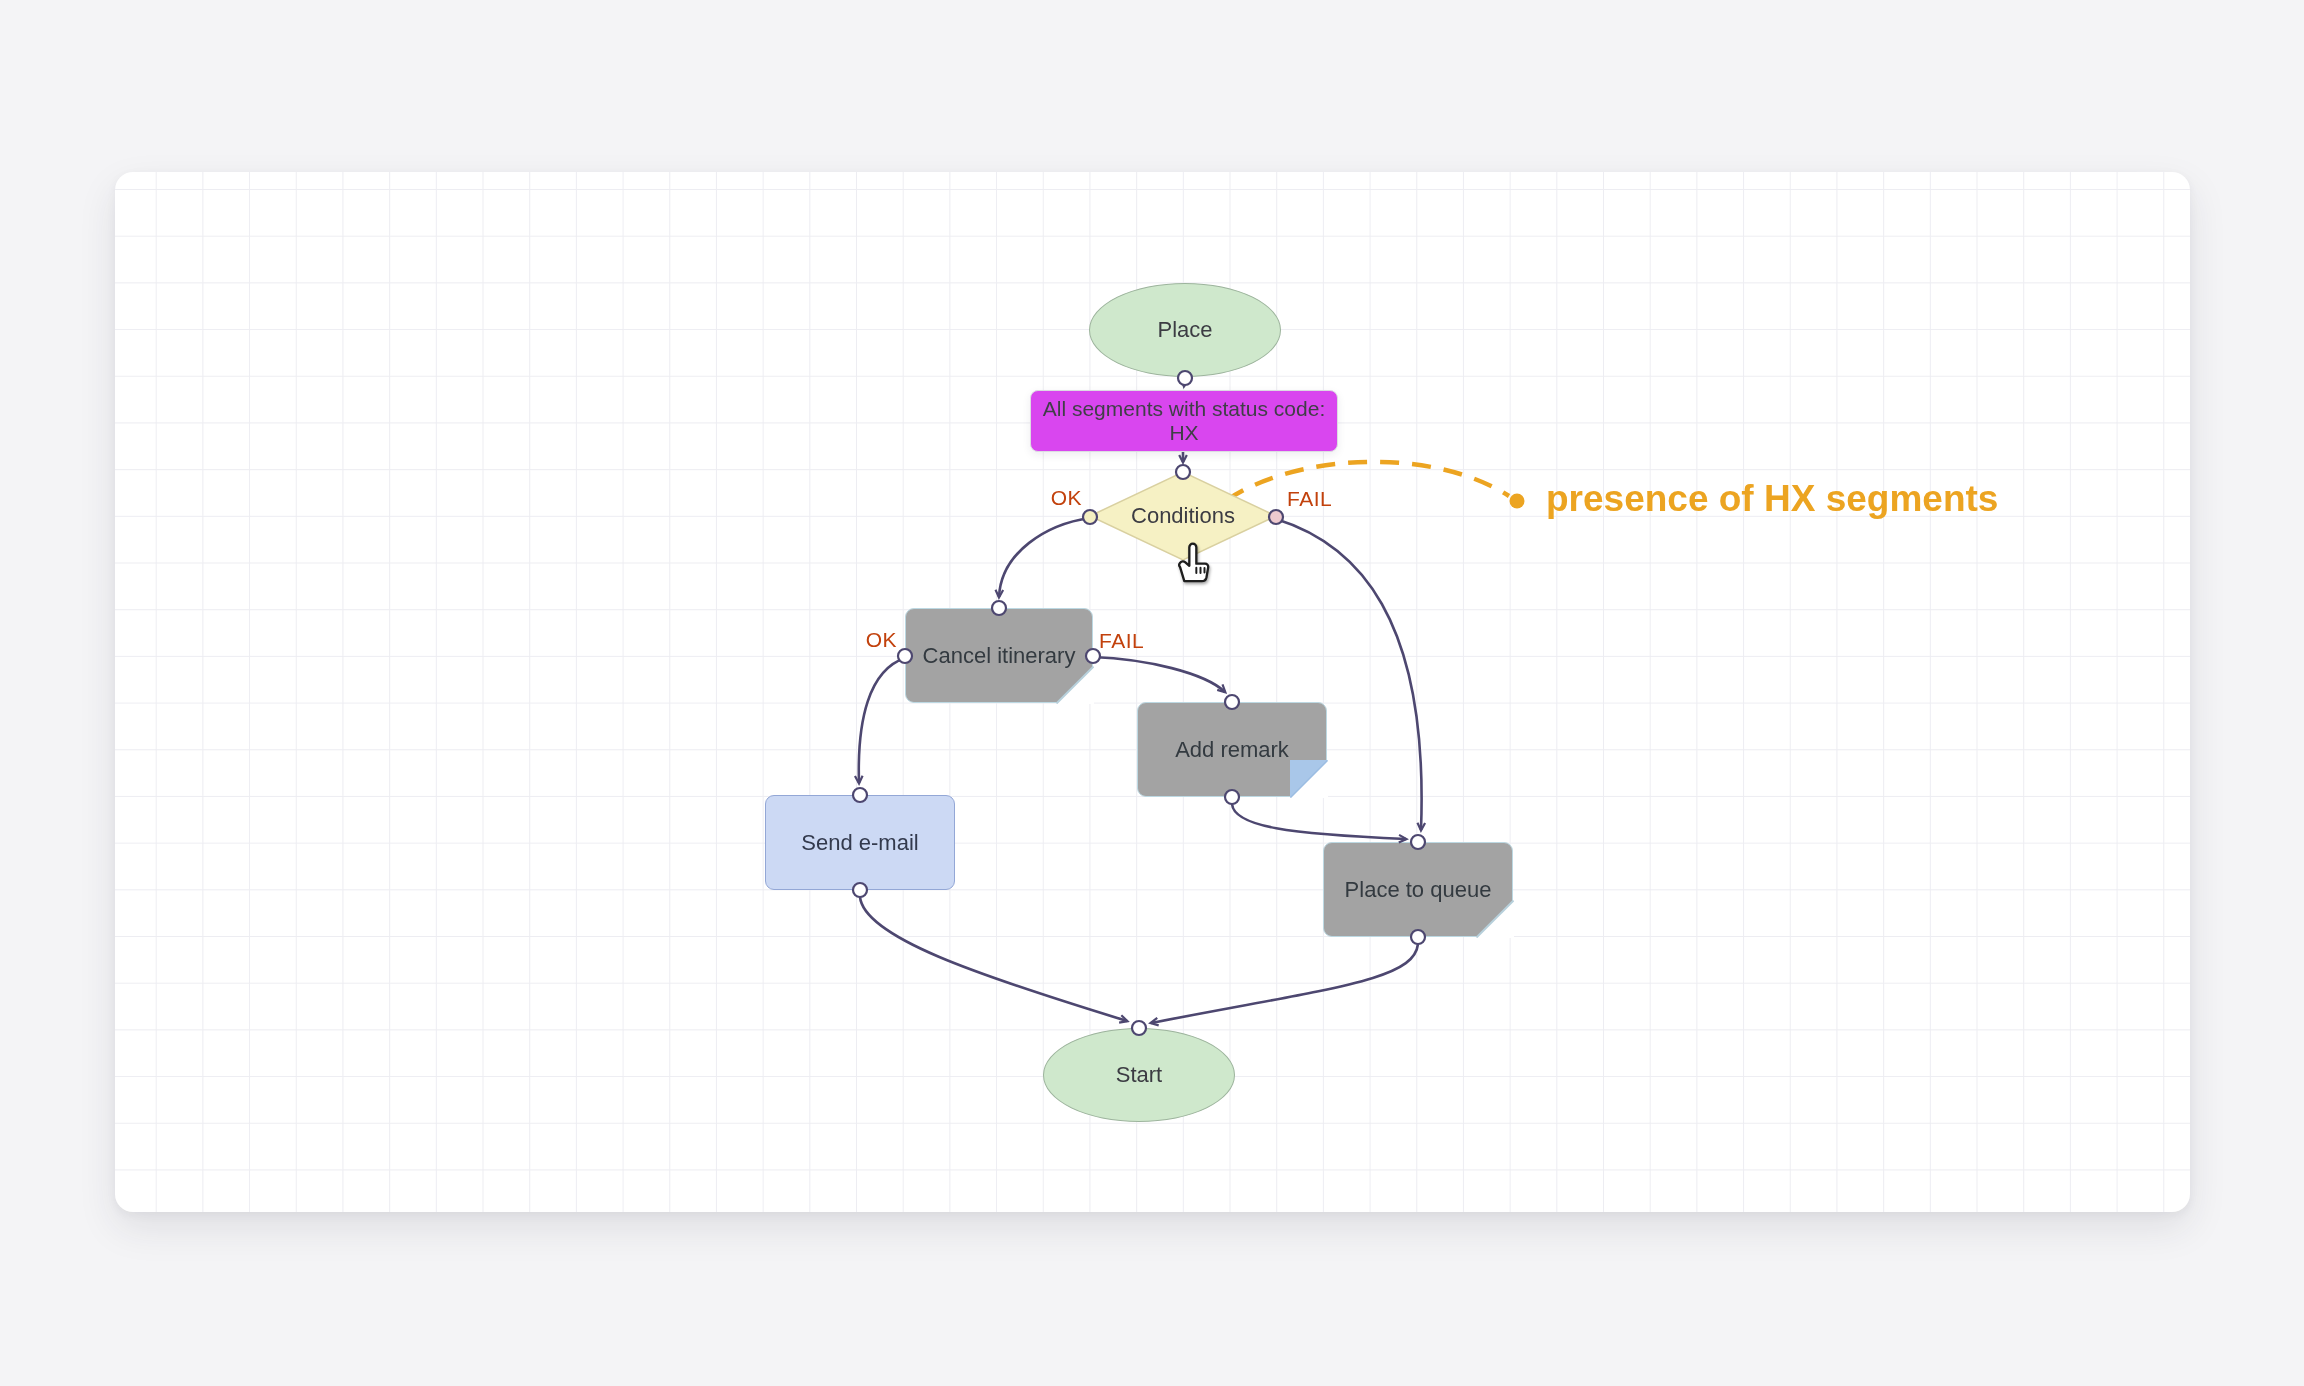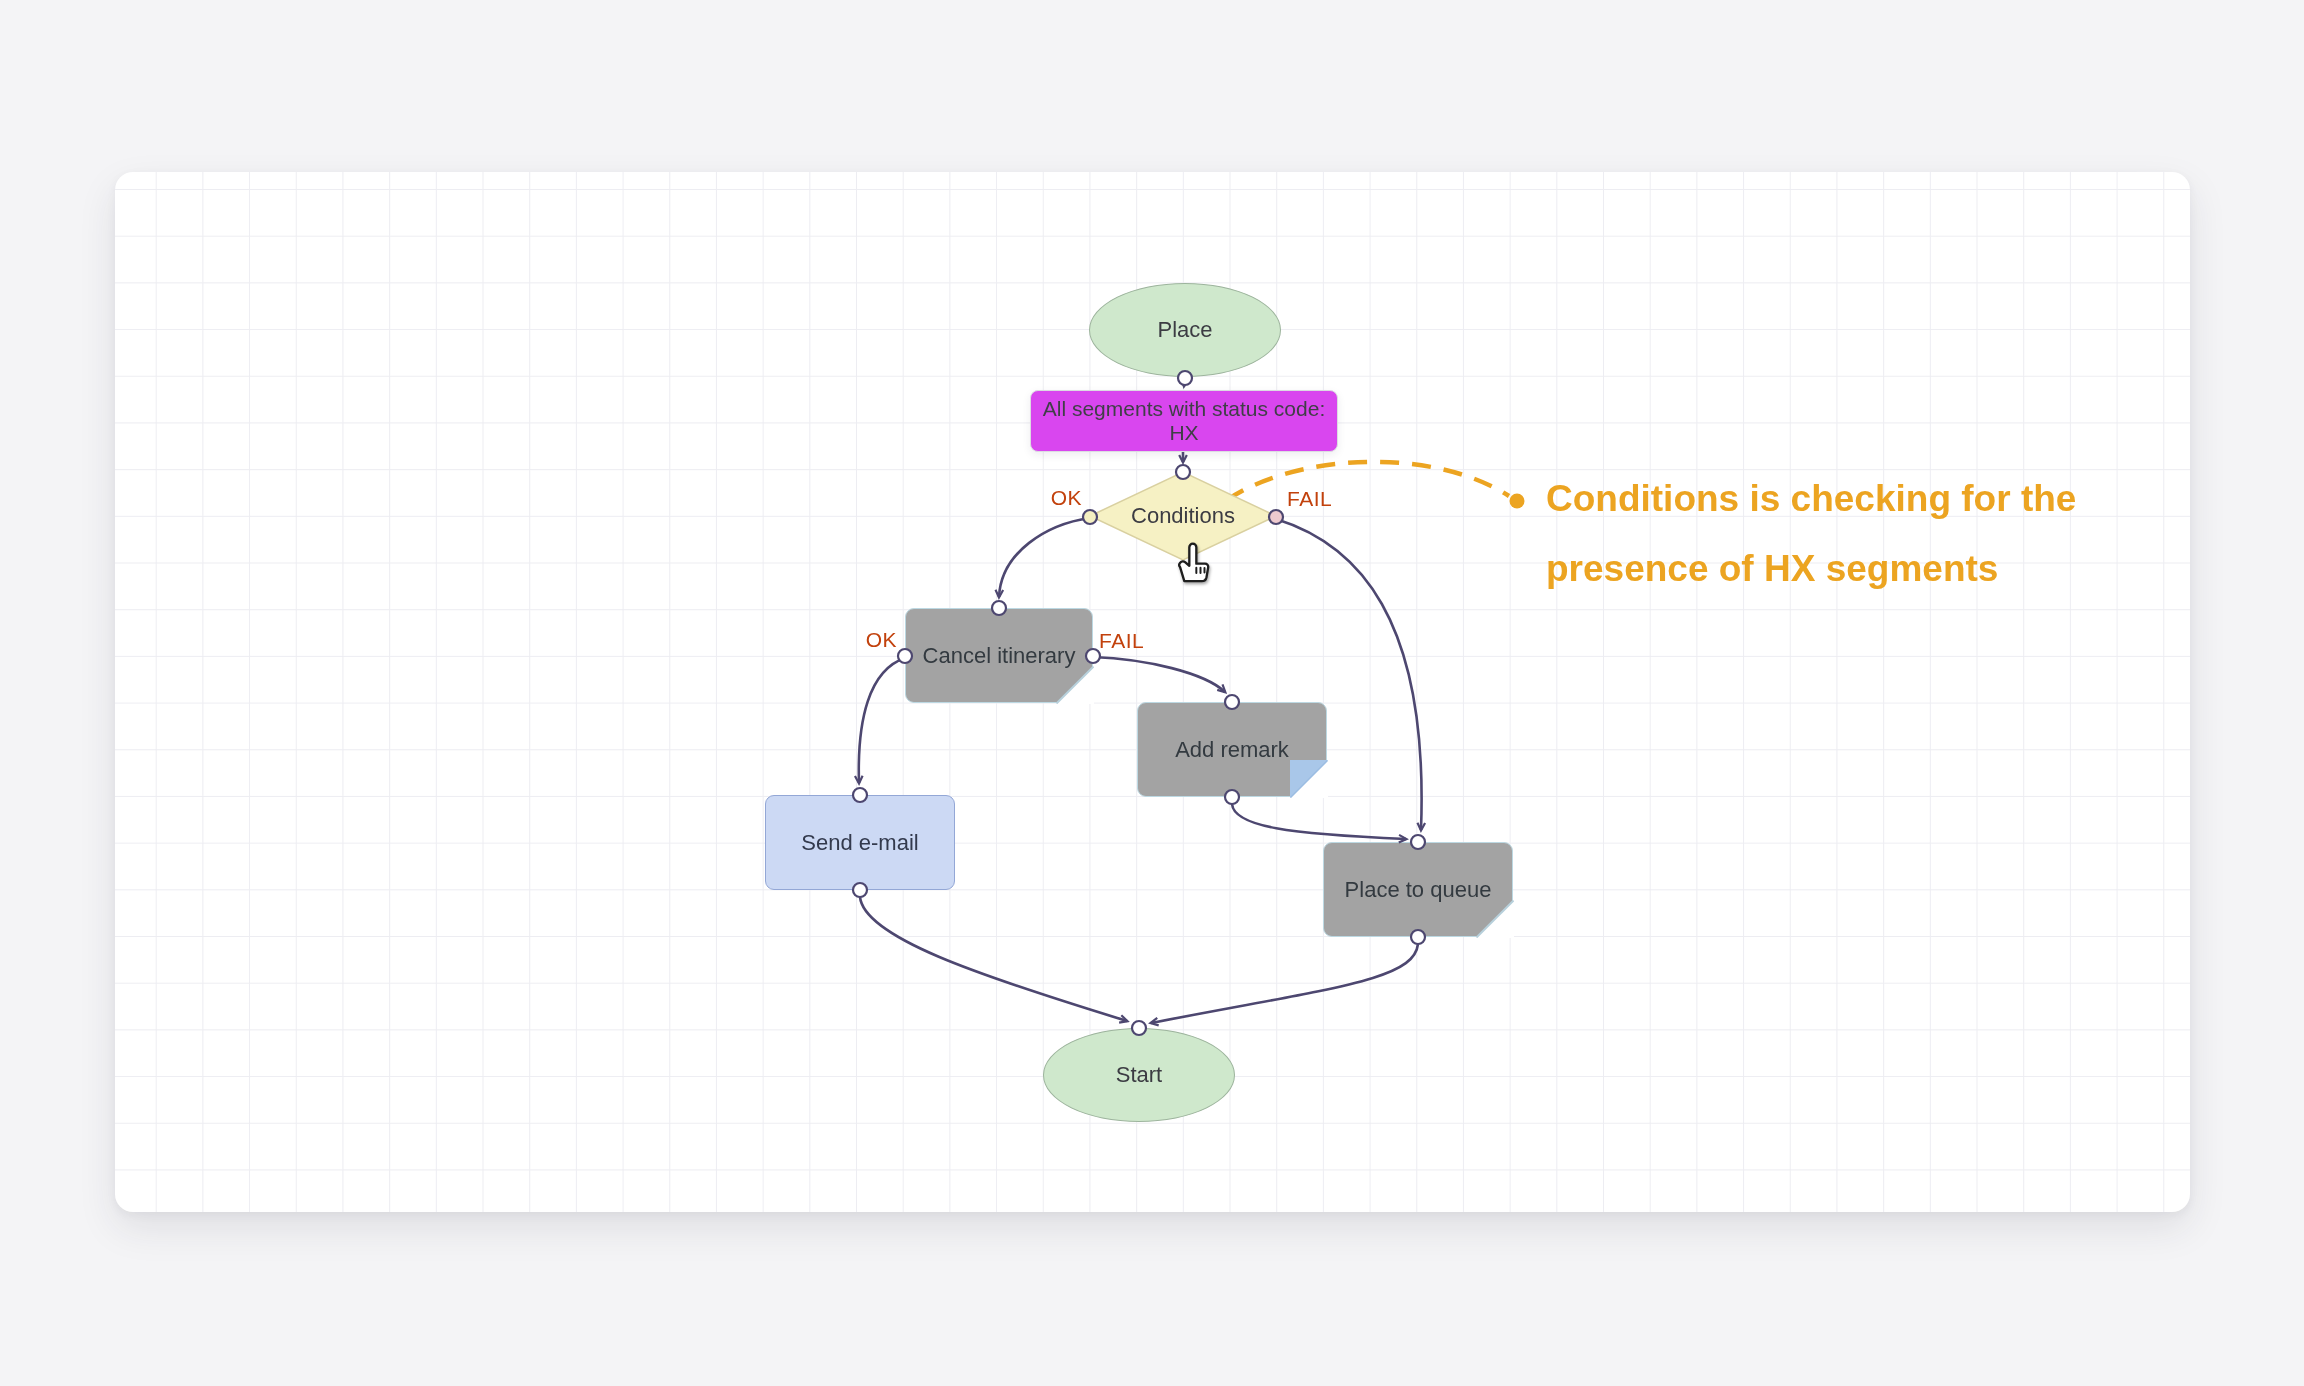--- a/index.html
+++ b/index.html
@@ -141,21 +141,20 @@
       <circle cx="745" cy="718" r="7"></circle>
       <circle cx="1303" cy="670" r="7"></circle>
       <circle cx="1303" cy="765" r="7"></circle>
       <circle cx="1024" cy="856" r="7"></circle>
     </g>
   </svg>
 
   <div class="cond-label">Conditions</div>
 
   <div class="annotation">
-    <div>Conditions is checking for the</div>
     <div>presence of HX segments</div>
   </div>
 
   <div class="cursor">
     <svg width="40" height="44" viewBox="0 0 24 26">
       <path d="M8 24.5 L18.5 24.5 C20 24.5 21 23.5 21.3 22.1 L22.3 16.2 C22.5 15 21.6 14 20.4 14 L15.2 14 L15.2 4.2 C15.2 3 14.3 2 13.1 2 C11.9 2 11 3 11 4.2 L11 15.3 L8.6 13.2 C7.7 12.4 6.3 12.5 5.5 13.4 C4.8 14.2 4.8 15.4 5.5 16.2 Z" fill="#ffffff" stroke="#1e1e1e" stroke-width="1.4" stroke-linejoin="round"></path>
       <path d="M15.2 16.4 L15.2 19.6 M17.7 16.4 L17.7 19.6 M20.1 16.6 L20.1 19.3" stroke="#1e1e1e" stroke-width="1.2" fill="none" stroke-linecap="round"></path>
     </svg>
   </div>
 </div>

